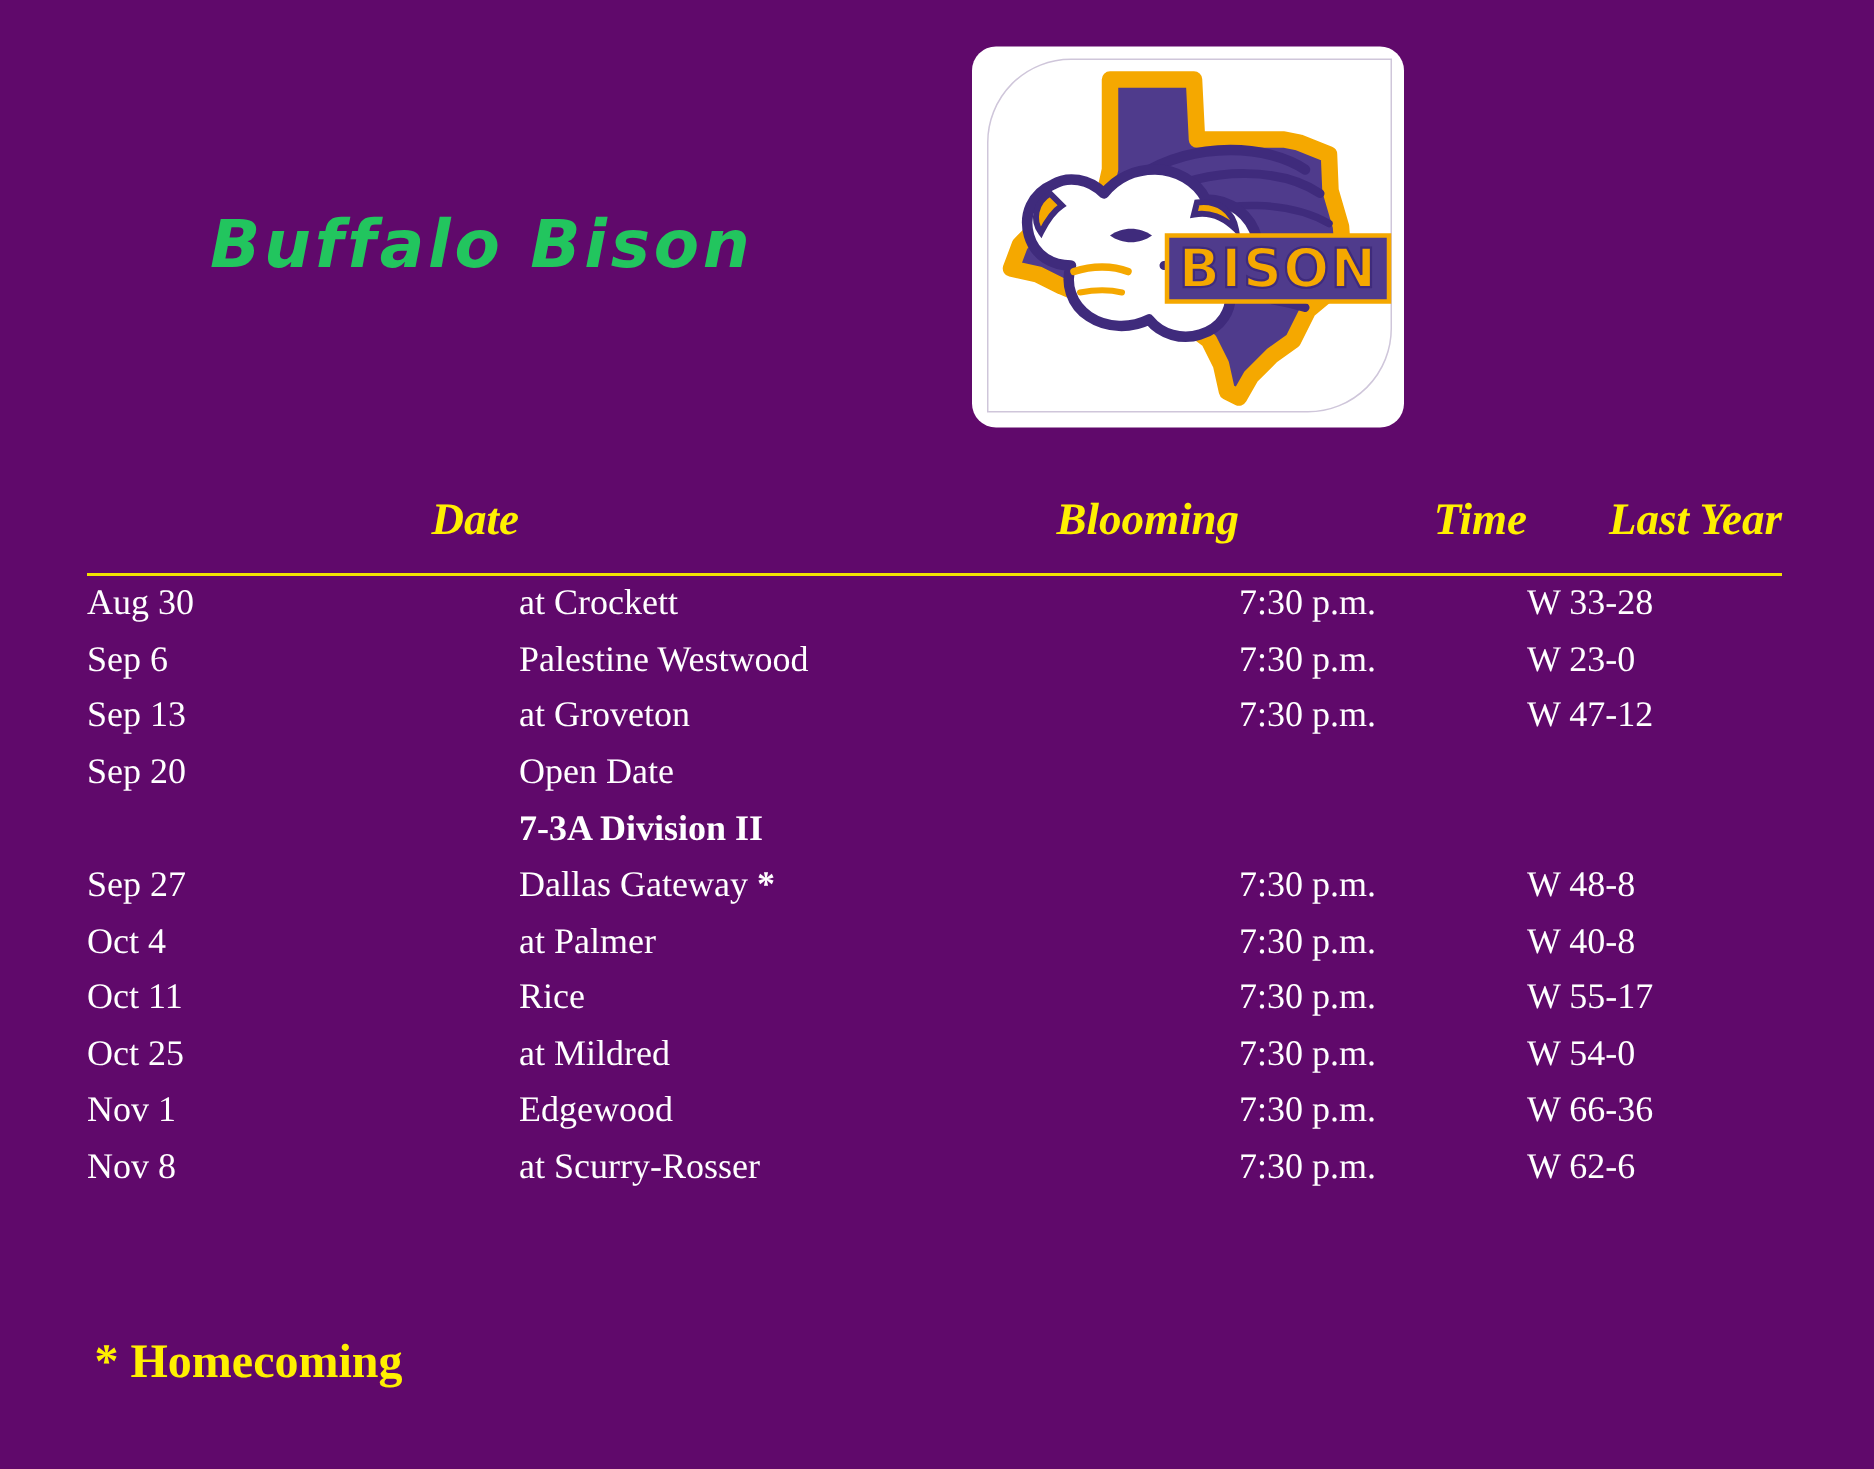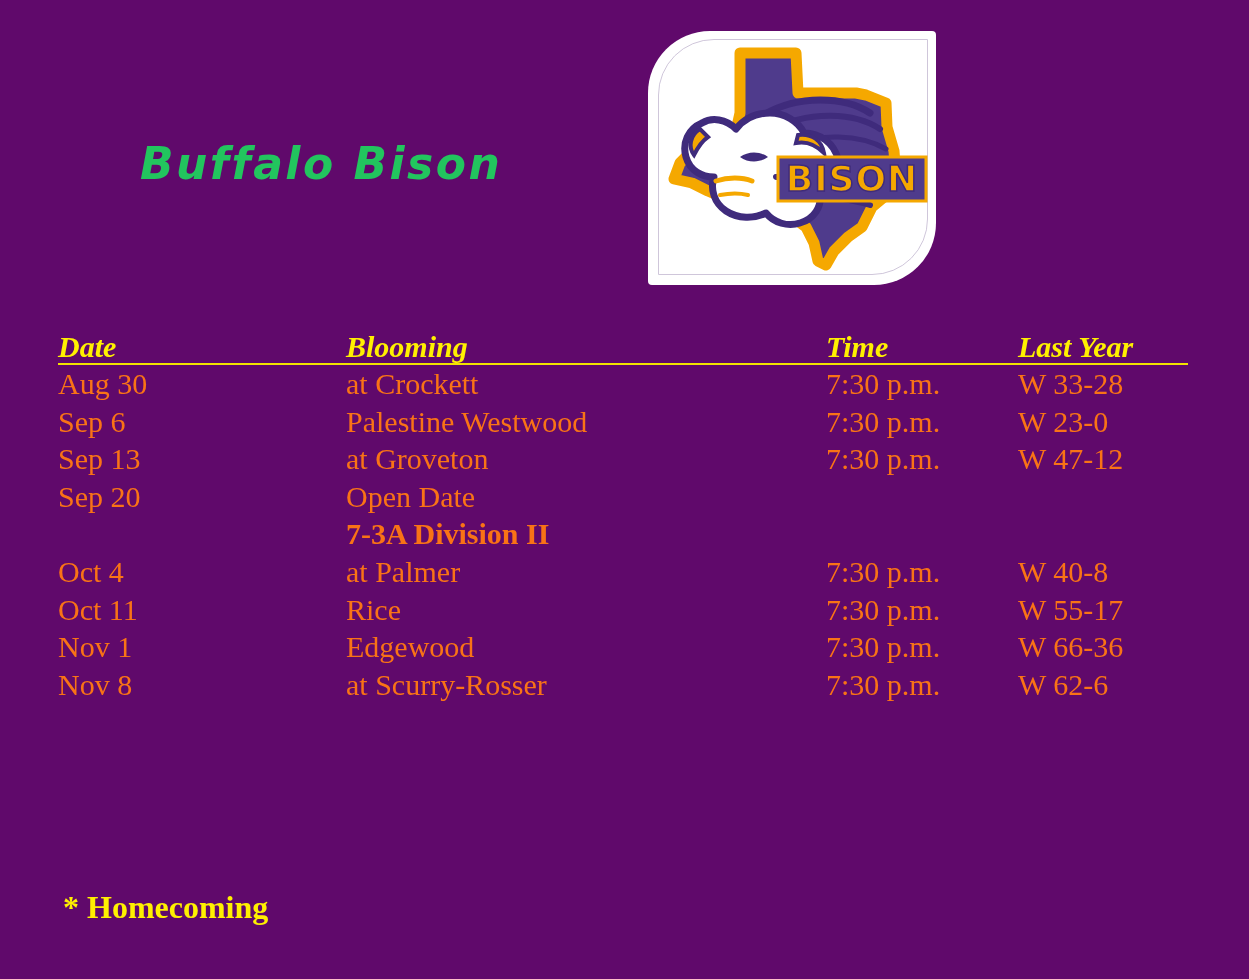--- a/index.html
+++ b/index.html
@@ -40,20 +40,21 @@
     left: 648px;
     top: 31px;
     width: 288px;
     height: 254px;
     background: #FFFFFF;
     border-top-left-radius: 62px;
     border-bottom-right-radius: 62px;
     border-top-right-radius: 4px;
     border-bottom-left-radius: 4px;
     overflow: hidden;
+    border-radius: 16px;
   }
   .logo-card .inner-rule {
     position: absolute;
     left: 10px;
     top: 8px;
     right: 8px;
     bottom: 10px;
     border: 1px solid #CFC6DA;
     border-top-left-radius: 56px;
     border-bottom-right-radius: 56px;
@@ -78,33 +79,33 @@
     border-collapse: collapse;
     width: 100%;
     table-layout: fixed;
   }
   table.sched col.c-date     { width: 288px; }
   table.sched col.c-opponent { width: 480px; }
   table.sched col.c-time     { width: 192px; }
   table.sched col.c-last     { width: 170px; }
 
   table.sched th {
-    text-align: left;
+    text-align: right;
     font-weight: bold;
     font-style: italic;
     font-size: 30px;
     color: #FFF000;
-    padding: 0 0 1px 0;
+    padding: 0 0 20px 0;
     border-bottom: 2px solid #F2E200;
     line-height: 1.0;
     white-space: nowrap;
   }
   table.sched td {
-    font-size: 30px;
-    color: #f97316;
+    font-size: 24px;
+    color: #ffffff;
     padding: 0;
     height: 37.5px;
     line-height: 37.5px;
     vertical-align: middle;
     white-space: nowrap;
   }
   td.division {
     font-weight: bold;
     font-style: normal;
   }
@@ -212,30 +213,42 @@
           <td></td>
           <td></td>
         </tr>
         <tr class="row-division">
           <td></td>
           <td class="division">7-3A Division II</td>
           <td></td>
           <td></td>
         </tr>
         <tr>
+          <td>Sep 27</td>
+          <td>Dallas Gateway <span class="star">*</span></td>
+          <td>7:30 p.m.</td>
+          <td>W 48-8</td>
+        </tr>
+        <tr>
           <td>Oct 4</td>
           <td>at Palmer</td>
           <td>7:30 p.m.</td>
           <td>W 40-8</td>
         </tr>
         <tr>
           <td>Oct 11</td>
           <td>Rice</td>
           <td>7:30 p.m.</td>
           <td>W 55-17</td>
+        </tr>
+        <tr>
+          <td>Oct 25</td>
+          <td>at Mildred</td>
+          <td>7:30 p.m.</td>
+          <td>W 54-0</td>
         </tr>
         <tr>
           <td>Nov 1</td>
           <td>Edgewood</td>
           <td>7:30 p.m.</td>
           <td>W 66-36</td>
         </tr>
         <tr>
           <td>Nov 8</td>
           <td>at Scurry-Rosser</td>

